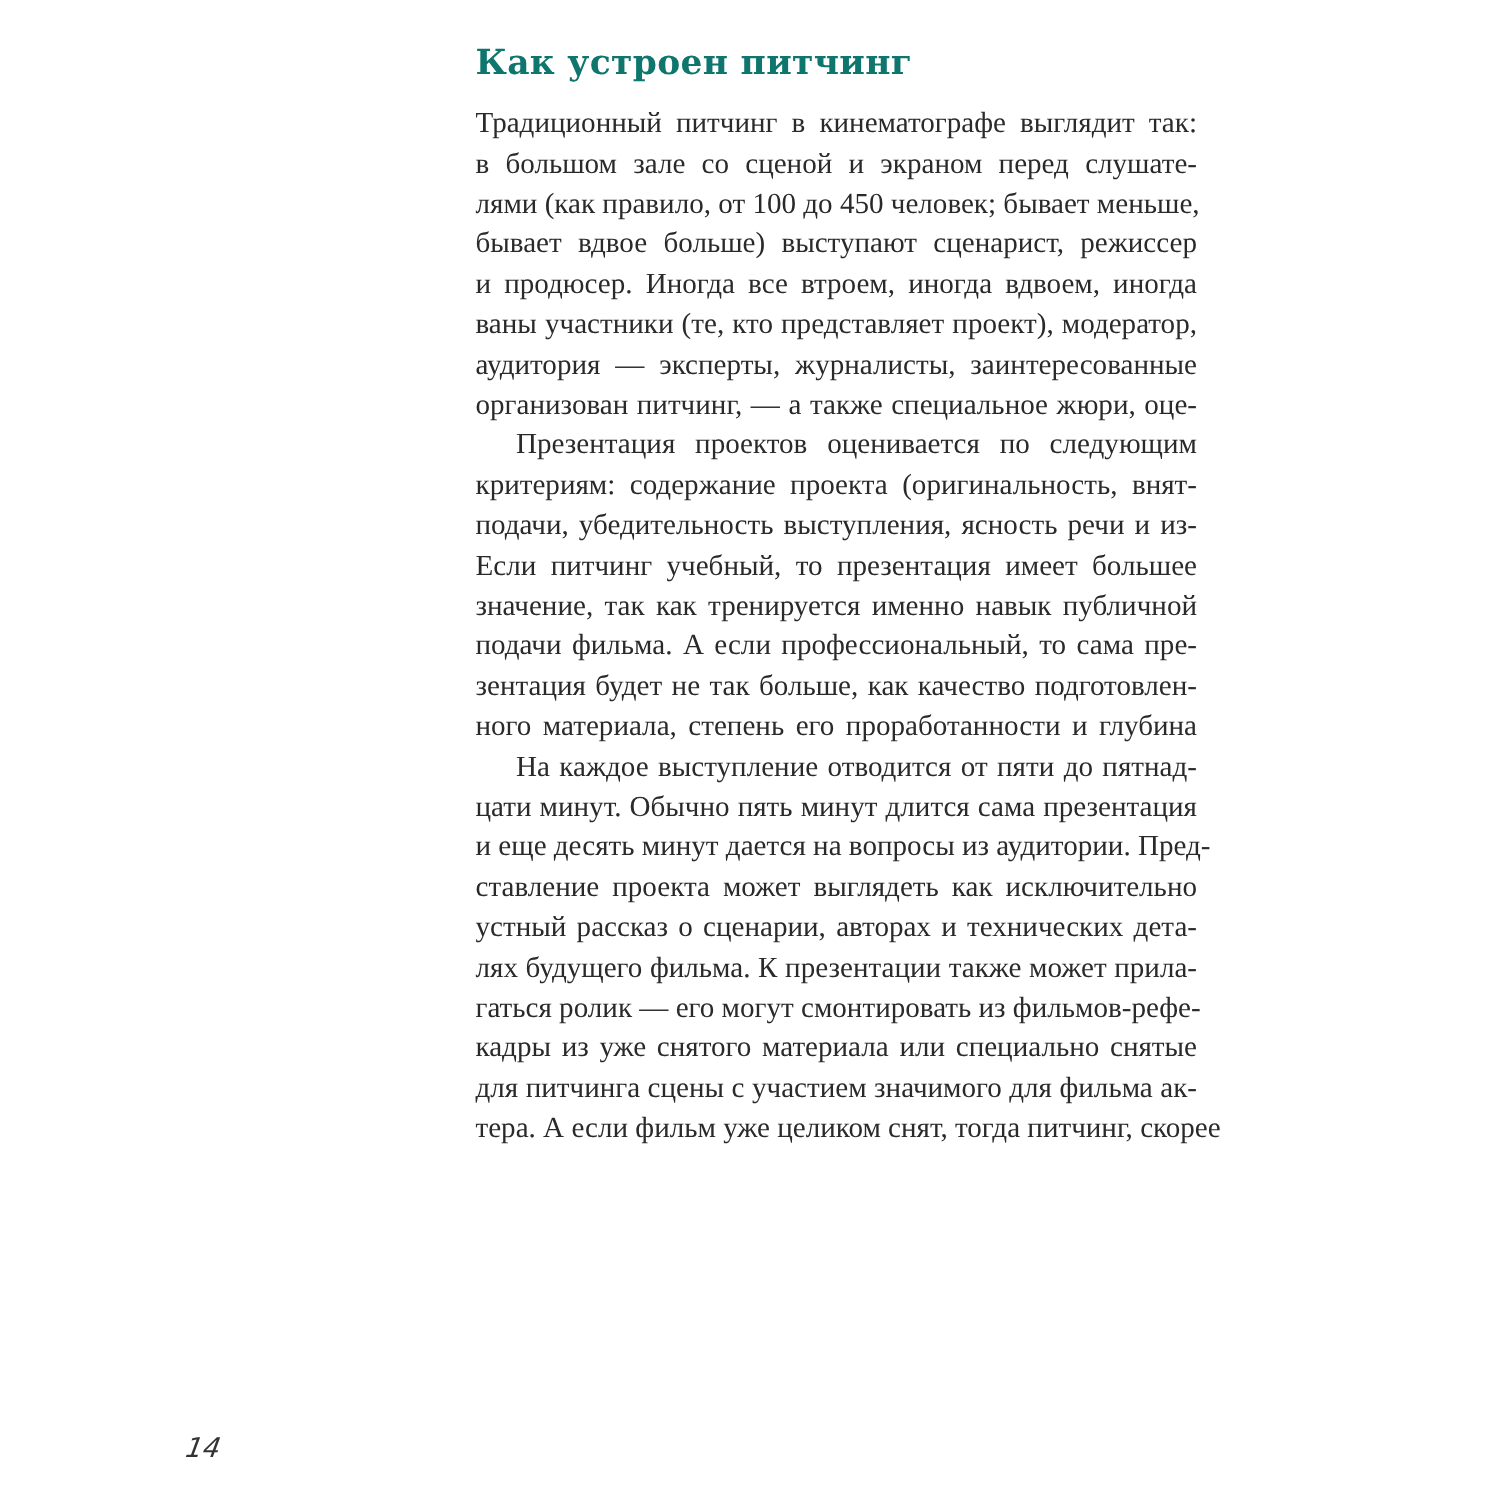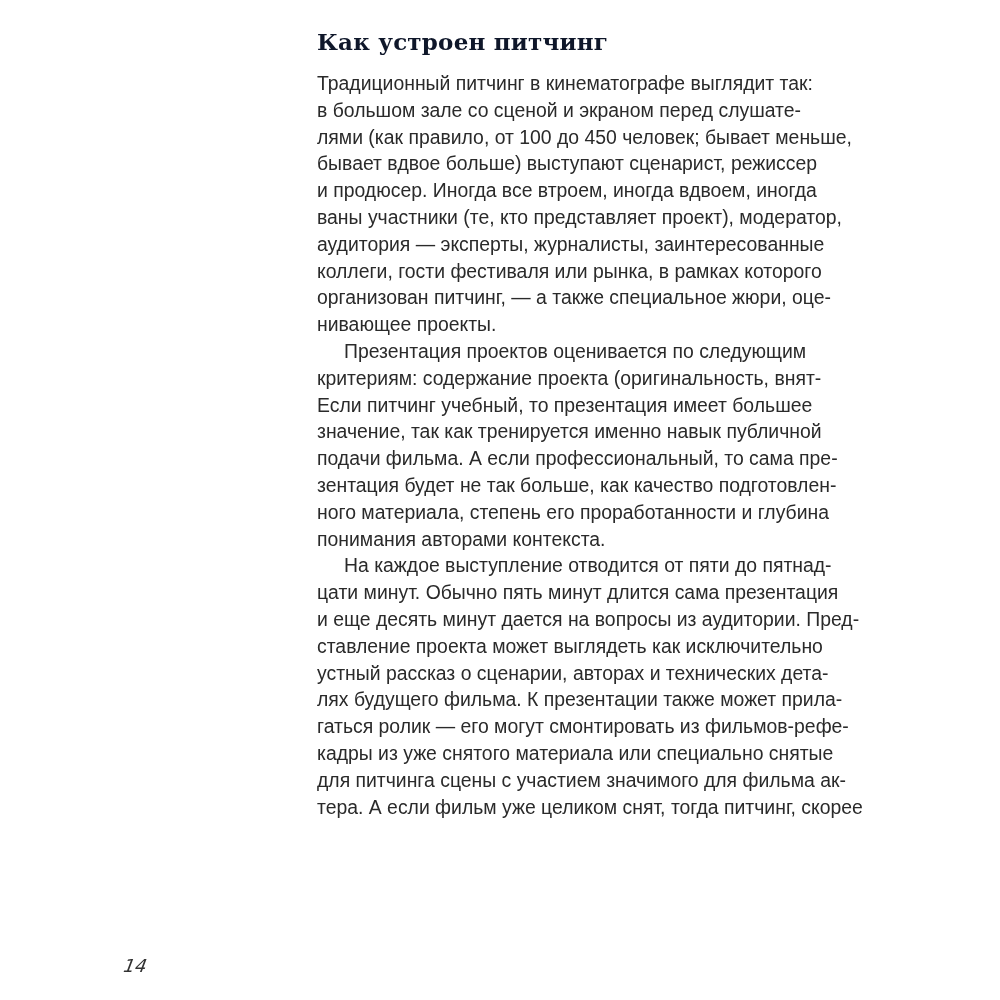--- a/index.html
+++ b/index.html
@@ -1,24 +1,24 @@
 <!DOCTYPE html>
 <html><head>
 <meta charset="utf-8">
 <style>
   html, body { margin:0; padding:0; background:#ffffff; }
   body { width:1000px; height:1000px; position:relative; overflow:hidden; }
   .heading {
     position:absolute; left:317px; top:28px;
     font-family:"DejaVu Serif", serif; font-weight:bold;
-    font-size:23px; color:#0f172a; margin:0; letter-spacing:0.2px;
+    font-size:23px; color:#0f766e; margin:0; letter-spacing:0.2px;
   }
   .body-text {
     position:absolute; left:317px; top:70px; width:481px;
-    font-family:Liberation Sans, sans-serif; font-size:19.4px; color:#2a2a2a;
+    font-family:Liberation Serif, serif; font-size:19.4px; color:#2a2a2a;
   }
   .line {
     height:26.8px; line-height:26.8px; white-space:nowrap;
     text-align:justify; text-align-last:justify;
   }
   .line.last { text-align-last:left; }
   .line.indent { padding-left:27px; }
   .page-number {
     position:absolute; left:124px; top:955px;
     font-family:"DejaVu Sans", sans-serif; font-style:italic;
@@ -32,33 +32,31 @@
 
 <div class="body-text" id="body">
     <div>
       <div class="line">Традиционный питчинг в кинематографе выглядит так:</div>
       <div class="line">в большом зале со сценой и экраном перед слушате-</div>
       <div class="line">лями (как правило, от 100 до 450 человек; бывает меньше,</div>
       <div class="line">бывает вдвое больше) выступают сценарист, режиссер</div>
       <div class="line">и продюсер. Иногда все втроем, иногда вдвоем, иногда</div>
       <div class="line">ваны участники (те, кто представляет проект), модератор,</div>
       <div class="line">аудитория — эксперты, журналисты, заинтересованные</div>
-      <div class="line">коллеги, гости фестиваля или рынка, в рамках которого</div>
       <div class="line">организован питчинг, — а также специальное жюри, оце-</div>
-      <div class="line last">нивающее проекты.</div>
     </div>
     <div>
       <div class="line indent">Презентация проектов оценивается по следующим</div>
       <div class="line">критериям: содержание проекта (оригинальность, внят-</div>
+      <div class="line">подачи, убедительность выступления, ясность речи и из-</div>
       <div class="line">Если питчинг учебный, то презентация имеет большее</div>
       <div class="line">значение, так как тренируется именно навык публичной</div>
       <div class="line">подачи фильма. А если профессиональный, то сама пре-</div>
       <div class="line">зентация будет не так больше, как качество подготовлен-</div>
       <div class="line">ного материала, степень его проработанности и глубина</div>
-      <div class="line last">понимания авторами контекста.</div>
     </div>
     <div>
       <div class="line indent">На каждое выступление отводится от пяти до пятнад-</div>
       <div class="line">цати минут. Обычно пять минут длится сама презентация</div>
       <div class="line">и еще десять минут дается на вопросы из аудитории. Пред-</div>
       <div class="line">ставление проекта может выглядеть как исключительно</div>
       <div class="line">устный рассказ о сценарии, авторах и технических дета-</div>
       <div class="line">лях будущего фильма. К презентации также может прила-</div>
       <div class="line">гаться ролик — его могут смонтировать из фильмов-рефе-</div>
       <div class="line">кадры из уже снятого материала или специально снятые</div>

